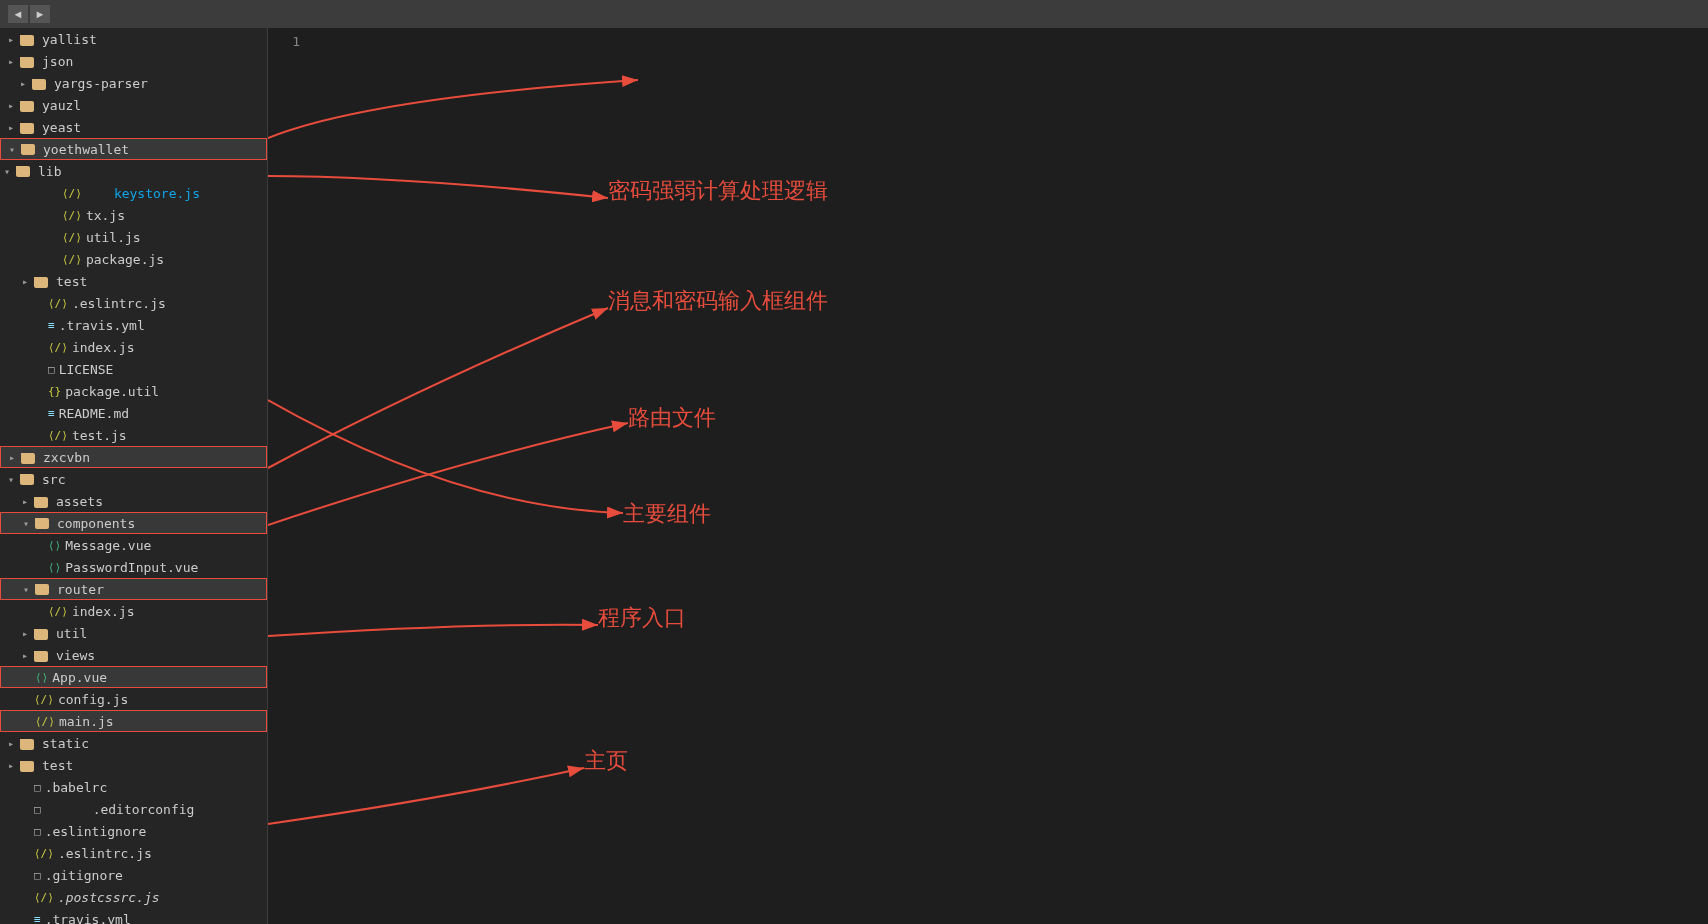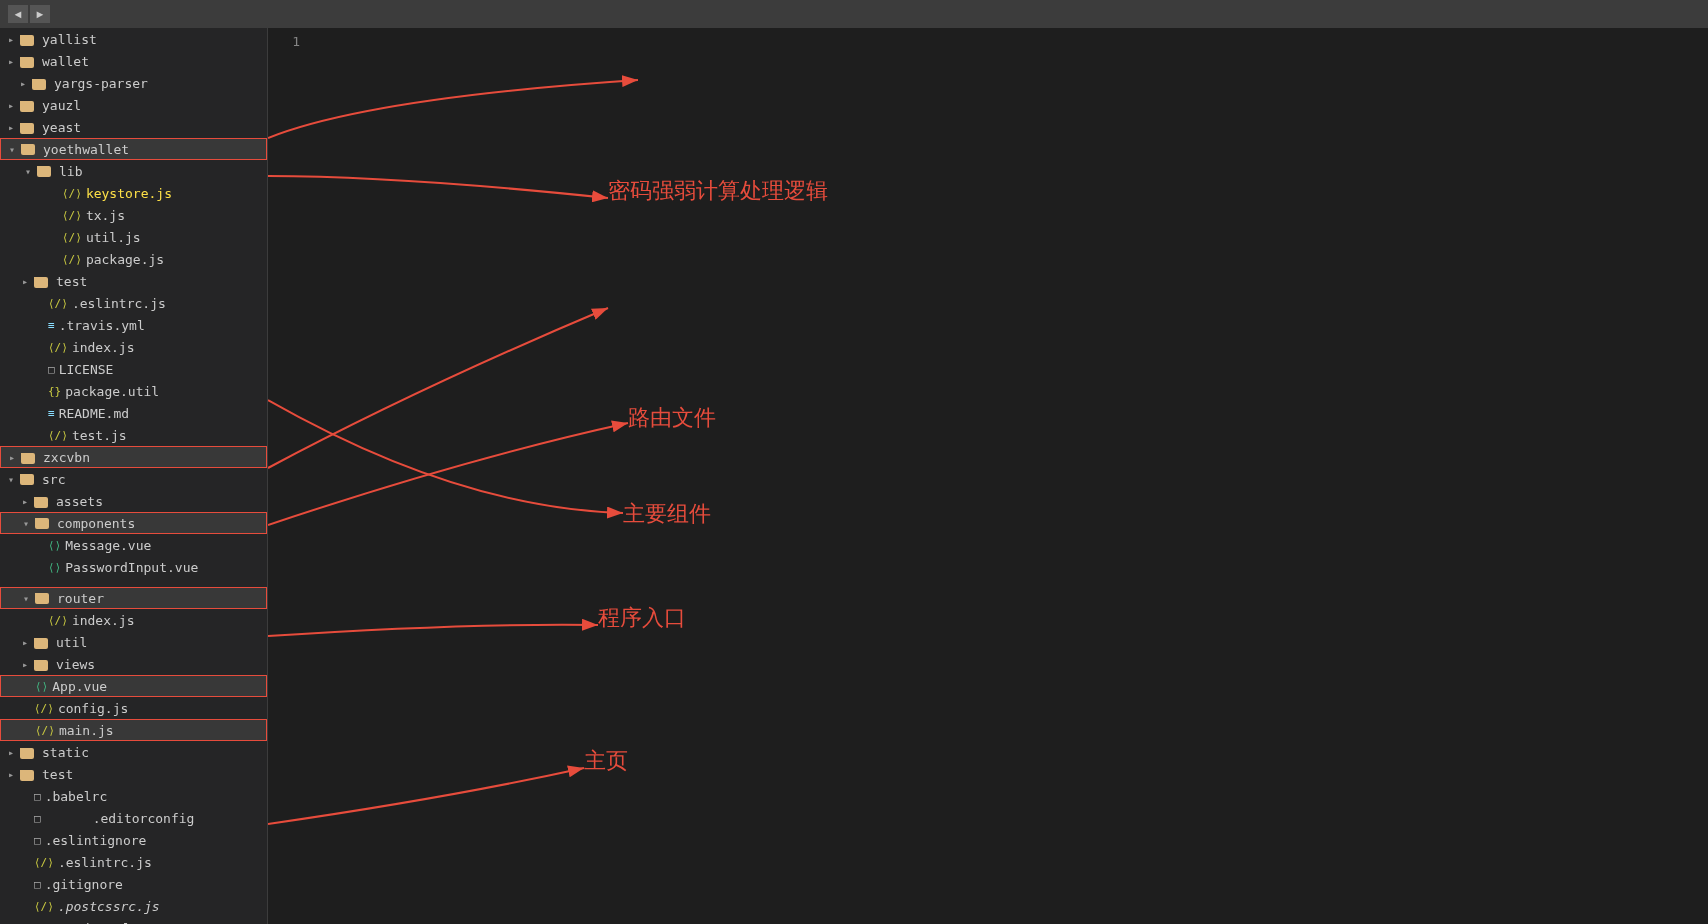--- a/index.html
+++ b/index.html
@@ -157,21 +157,21 @@
 
   <div class="sidebar" id="sidebar-container">
   <div class="tree-item" style="padding-left: 8px;">
         <span class="arrow arrow-right"></span>
         <span class="icon-folder-closed" style="font-size: 13px; margin-right: 4px; color: rgb(220, 182, 122);"><span style="display: inline-block; width: 14px; height: 11px; background: rgb(220, 182, 122); border-radius: 0px 2px 2px; margin-right: 4px; position: relative; vertical-align: middle;"></span></span>
         <span style="color: rgb(204, 204, 204);">yallist</span>
       </div>
       <div class="tree-item" style="padding-left: 8px;">
         <span class="arrow arrow-right"></span>
         <span class="icon-folder-closed" style="font-size: 13px; margin-right: 4px; color: rgb(220, 182, 122);"><span style="display: inline-block; width: 14px; height: 11px; background: rgb(220, 182, 122); border-radius: 0px 2px 2px; margin-right: 4px; position: relative; vertical-align: middle;"></span></span>
-        <span style="color: rgb(204, 204, 204);">wallet</span>
+        <span style="color: rgb(204, 204, 204);">json</span>
       </div>
       <div class="tree-item" style="padding-left: 8px; margin-left: 12px;">
         <span class="arrow arrow-right"></span>
         <span class="icon-folder-closed" style="font-size: 13px; margin-right: 4px; color: rgb(220, 182, 122);"><span style="display: inline-block; width: 14px; height: 11px; background: rgb(220, 182, 122); border-radius: 0px 2px 2px; margin-right: 4px; position: relative; vertical-align: middle;"></span></span>
         <span style="color: rgb(204, 204, 204);">yargs-parser</span>
       </div>
       <div class="tree-item" style="padding-left: 8px;">
         <span class="arrow arrow-right"></span>
         <span class="icon-folder-closed" style="font-size: 13px; margin-right: 4px; color: rgb(220, 182, 122);"><span style="display: inline-block; width: 14px; height: 11px; background: rgb(220, 182, 122); border-radius: 0px 2px 2px; margin-right: 4px; position: relative; vertical-align: middle;"></span></span>
         <span style="color: rgb(204, 204, 204);">yauzl</span>
@@ -179,29 +179,29 @@
       <div class="tree-item" style="padding-left: 8px;">
         <span class="arrow arrow-right"></span>
         <span class="icon-folder-closed" style="font-size: 13px; margin-right: 4px; color: rgb(220, 182, 122);"><span style="display: inline-block; width: 14px; height: 11px; background: rgb(220, 182, 122); border-radius: 0px 2px 2px; margin-right: 4px; position: relative; vertical-align: middle;"></span></span>
         <span style="color: rgb(204, 204, 204);">yeast</span>
       </div>
       <div class="tree-item highlighted" style="padding-left: 8px;">
         <span class="arrow arrow-down"></span>
         <span class="icon-folder-open" style="font-size: 10px; margin-right: 4px; color: rgb(220, 182, 122);"><span style="display: inline-block; width: 14px; height: 11px; background: rgb(220, 182, 122); border-radius: 0px 2px 2px; margin-right: 4px; position: relative; vertical-align: middle;"></span></span>
         <span style="color: rgb(204, 204, 204);">yoethwallet</span>
       </div>
-      <div class="tree-item" style="padding-left: 25px;">
+      <div class="tree-item" style="padding-left: 4px;">
         <span class="arrow arrow-down"></span>
         <span class="icon-folder-open" style="font-size: 10px; margin-right: 4px; color: rgb(220, 182, 122);"><span style="display: inline-block; width: 14px; height: 11px; background: rgb(220, 182, 122); border-radius: 0px 2px 2px; margin-right: 4px; position: relative; vertical-align: middle;"></span></span>
         <span style="color: rgb(204, 204, 204);">lib</span>
       </div>
       <div class="tree-item" style="padding-left: 50px;">
         <span class="arrow" style="display: inline-block; width: 10px;"></span>
         <span class="icon-file-js" style="color: rgb(203, 203, 65); font-size: 11px; margin-right: 4px;">⟨/⟩</span>
-        <span style="color: #fde047;">keystore.js</span>
+        <span style="color: #0ea5e9; margin-left: 28px;">keystore.js</span>
       </div>
       <div class="tree-item" style="padding-left: 50px;">
         <span class="arrow" style="display: inline-block; width: 10px;"></span>
         <span class="icon-file-js" style="color: rgb(203, 203, 65); font-size: 11px; margin-right: 4px;">⟨/⟩</span>
         <span style="color: rgb(204, 204, 204);">tx.js</span>
       </div>
       <div class="tree-item" style="padding-left: 50px;">
         <span class="arrow" style="display: inline-block; width: 10px;"></span>
         <span class="icon-file-js" style="color: rgb(203, 203, 65); font-size: 11px; margin-right: 4px;">⟨/⟩</span>
         <span style="color: rgb(204, 204, 204);">util.js</span>
@@ -274,21 +274,21 @@
       <div class="tree-item" style="padding-left: 36px;">
         <span class="arrow" style="display: inline-block; width: 10px;"></span>
         <span class="icon-file-vue" style="color: rgb(66, 184, 131); font-size: 11px; margin-right: 4px;">⟨⟩</span>
         <span style="color: rgb(204, 204, 204);">Message.vue</span>
       </div>
       <div class="tree-item" style="padding-left: 36px;">
         <span class="arrow" style="display: inline-block; width: 10px;"></span>
         <span class="icon-file-vue" style="color: rgb(66, 184, 131); font-size: 11px; margin-right: 4px;">⟨⟩</span>
         <span style="color: rgb(204, 204, 204);">PasswordInput.vue</span>
       </div>
-      <div class="tree-item highlighted" style="padding-left: 22px; margin-top: 9px;">
+      <div class="tree-item highlighted" style="padding-left: 22px;">
         <span class="arrow arrow-down"></span>
         <span class="icon-folder-open" style="font-size: 10px; margin-right: 4px; color: rgb(220, 182, 122);"><span style="display: inline-block; width: 14px; height: 11px; background: rgb(220, 182, 122); border-radius: 0px 2px 2px; margin-right: 4px; position: relative; vertical-align: middle;"></span></span>
         <span style="color: rgb(204, 204, 204);">router</span>
       </div>
       <div class="tree-item" style="padding-left: 36px;">
         <span class="arrow" style="display: inline-block; width: 10px;"></span>
         <span class="icon-file-js" style="color: rgb(203, 203, 65); font-size: 11px; margin-right: 4px;">⟨/⟩</span>
         <span style="color: rgb(204, 204, 204);">index.js</span>
       </div>
       <div class="tree-item" style="padding-left: 22px;">
@@ -364,20 +364,21 @@
     </div>
 
   <div class="editor-area">
 
     <div class="line-numbers">
       <span class="line-number">1</span>
     </div>
 
     <div class="annotations" id="annotations-container">
         <div class="annotation" style="top: 148px; left: 340px;">密码强弱计算处理逻辑</div>
+        <div class="annotation" style="top: 258px; left: 340px;">消息和密码输入框组件</div>
         <div class="annotation" style="top: 375px; left: 360px;">路由文件</div>
         <div class="annotation" style="top: 471px; left: 355px;">主要组件</div>
         <div class="annotation" style="top: 575px; left: 330px;">程序入口</div>
         <div class="annotation" style="top: 718px; left: 316px;">主页</div>
       </div>
 
     <svg class="arrows-svg" id="arrows-svg" xmlns="http://www.w3.org/2000/svg">
       <defs>
         <marker id="arrowhead" markerWidth="8" markerHeight="6" refX="8" refY="3" orient="auto">
           <polygon points="0 0, 8 3, 0 6" fill="#e74c3c"></polygon>

